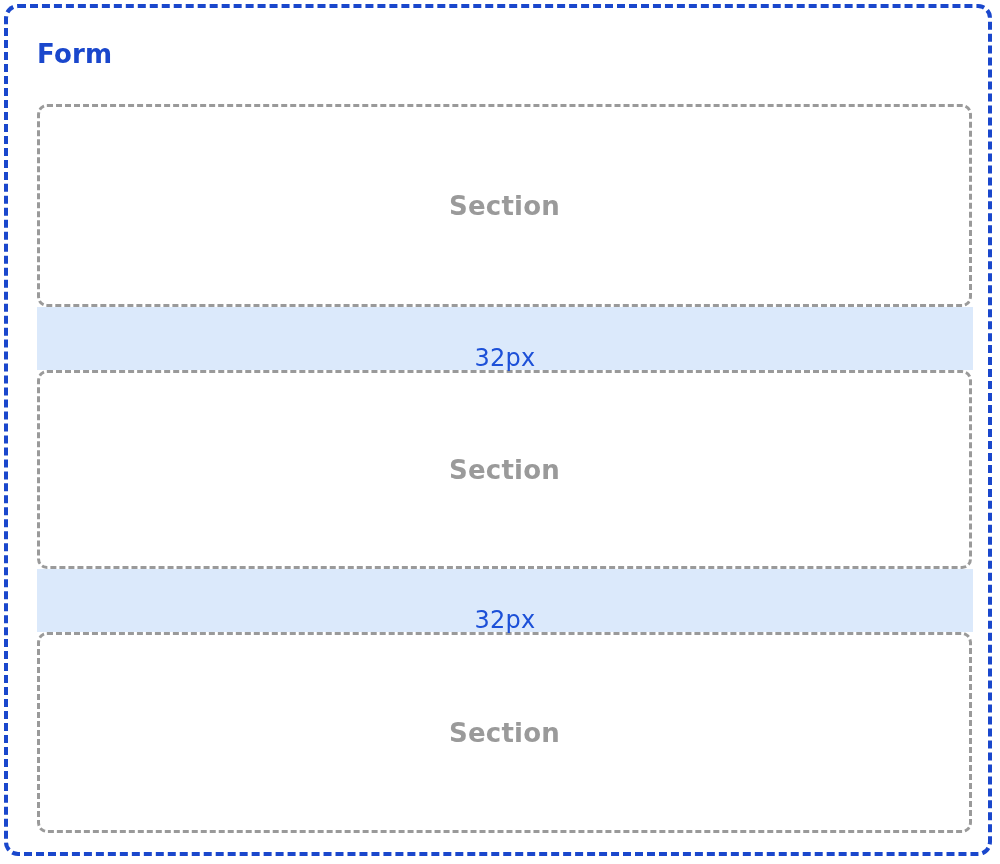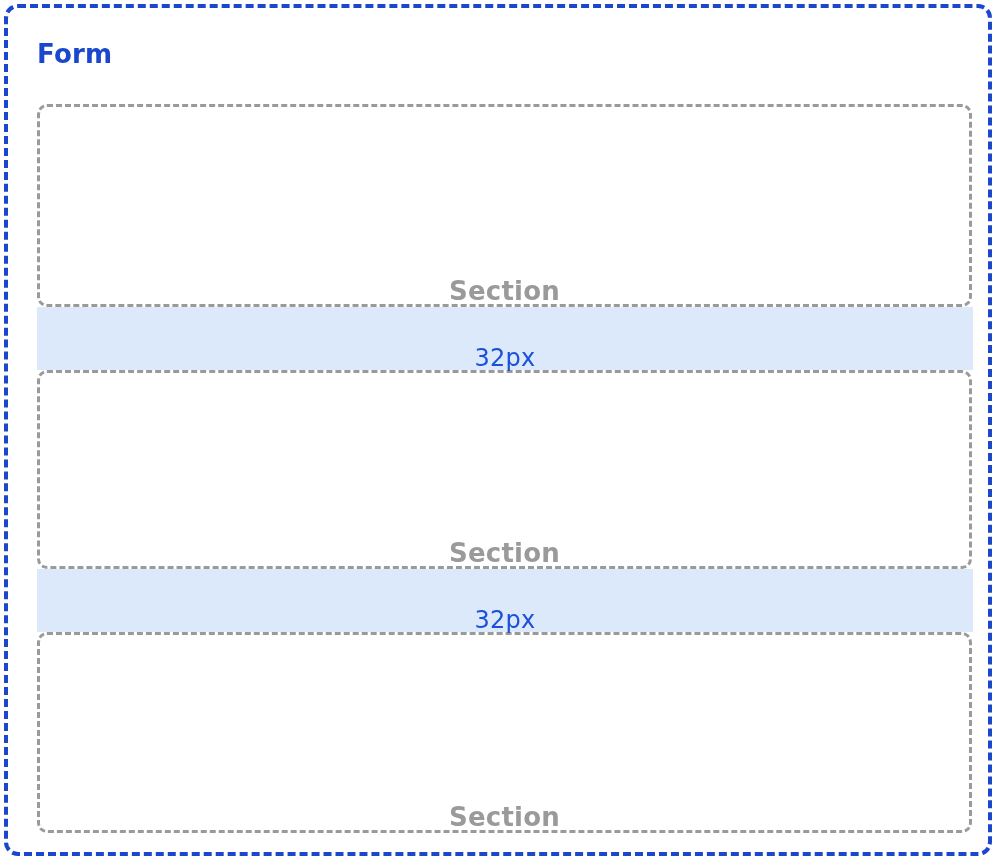--- a/index.html
+++ b/index.html
@@ -49,21 +49,21 @@
     width: 935px;
   }
 
   .section-box {
     box-sizing: border-box;
     width: 935px;
     border: 3px dashed #9a9a9a;
     border-radius: 10px;
     background: transparent;
     display: flex;
-    align-items: flex-end;
+    align-items: center;
     justify-content: center;
   }
   .section-box.s1 { height: 203px; }
   .section-box.s2 { height: 199px; }
   .section-box.s3 { height: 201px; }
 
   .section-label {
     font-size: 26px;
     font-weight: bold;
     color: #9a9a9a;

